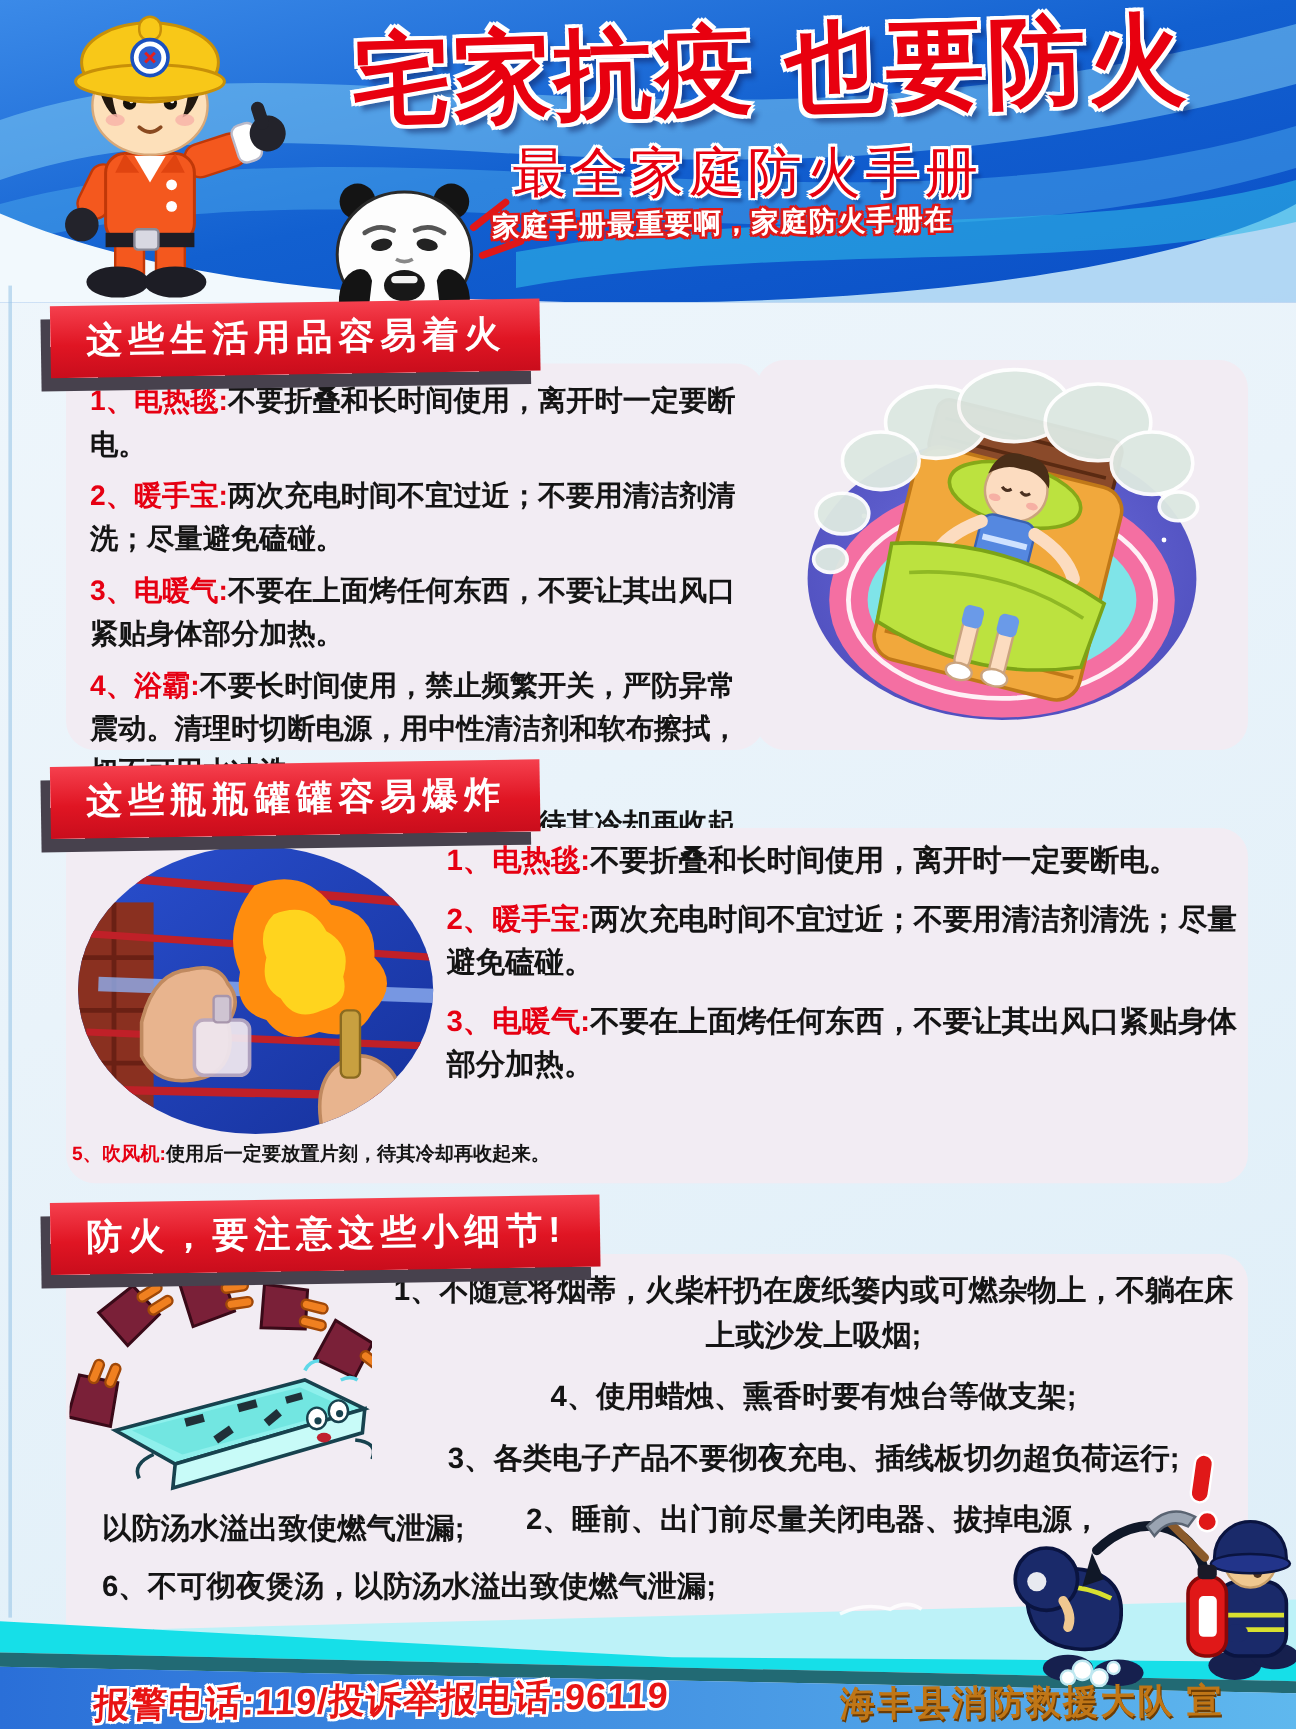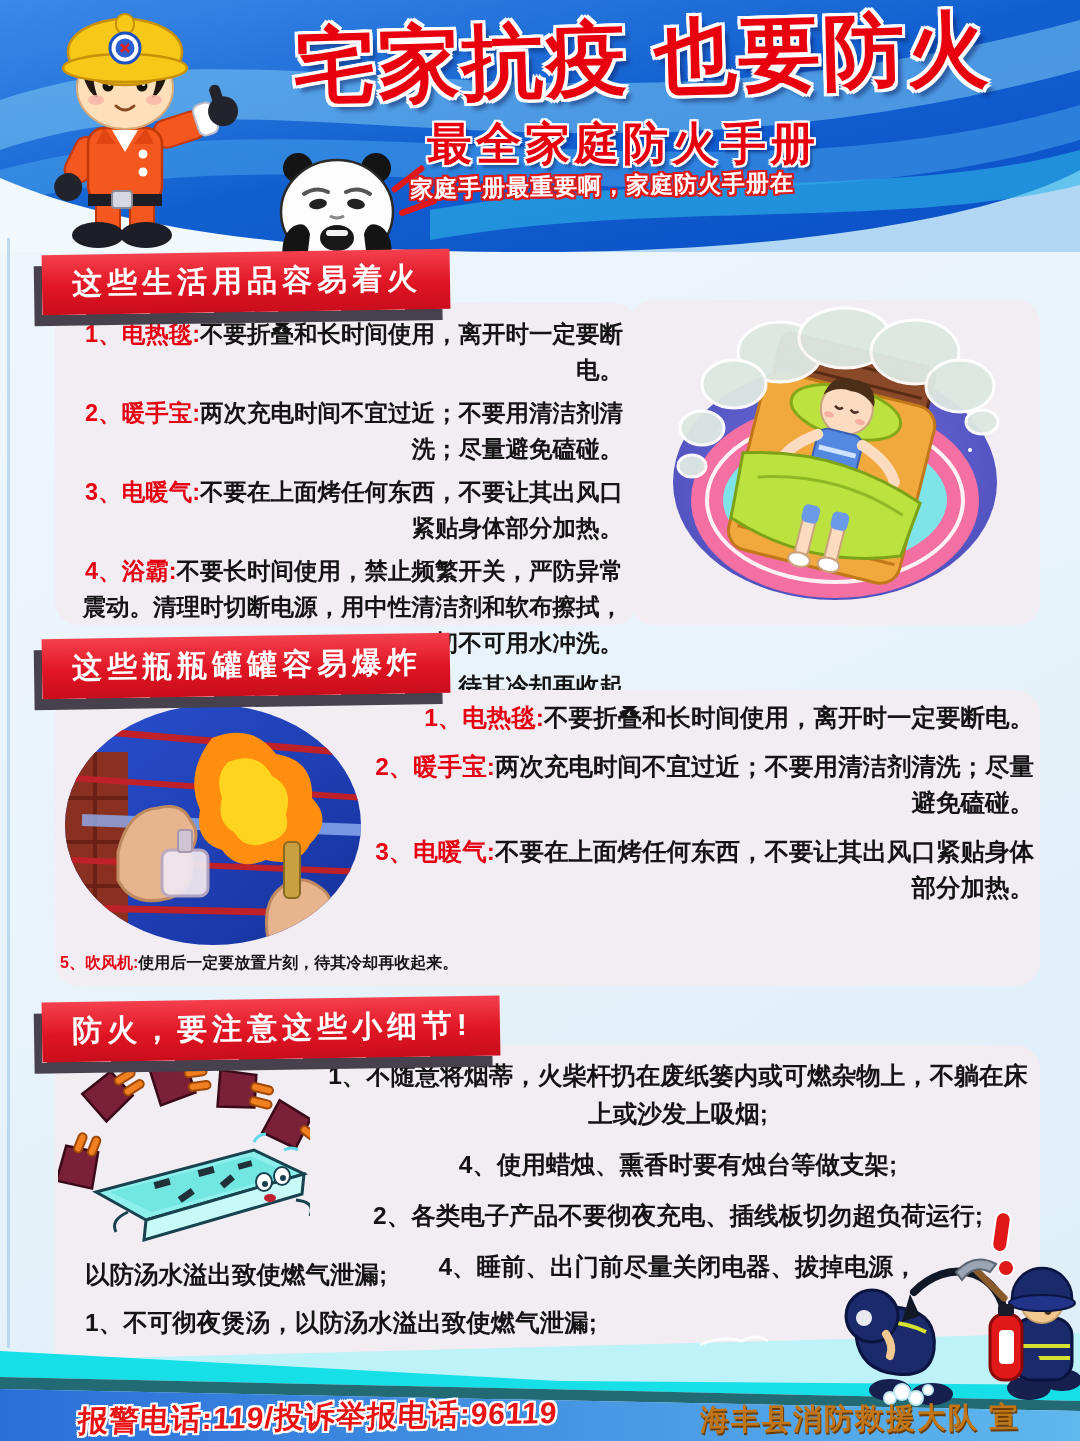--- a/index.html
+++ b/index.html
@@ -13,21 +13,21 @@
   .header{left:0;top:0;width:1080px;height:252px;}
   .title{
     left:228px;top:4px;width:828px;text-align:center;
     font-size:82px;font-weight:900;color:#e8000f;letter-spacing:2px;
     transform:rotate(-1.5deg);white-space:nowrap;
     text-shadow:-3px -3px 0 #fff,3px -3px 0 #fff,-3px 3px 0 #fff,3px 3px 0 #fff,
       0 -3px 0 #fff,0 3px 0 #fff,-3px 0 0 #fff,3px 0 0 #fff,6px 7px 4px rgba(10,20,80,.45);
   }
   .subtitle{
     left:228px;top:114px;width:790px;text-align:center;
-    font-size:45px;font-weight:700;color:#e8000f;letter-spacing:4px;white-space:nowrap;
+    font-size:45px;font-weight:400;color:#e8000f;letter-spacing:4px;white-space:nowrap;
     text-shadow:-2px -2px 0 #fff,2px -2px 0 #fff,-2px 2px 0 #fff,2px 2px 0 #fff,
       0 -2px 0 #fff,0 2px 0 #fff,-2px 0 0 #fff,2px 0 0 #fff,4px 5px 3px rgba(10,20,80,.4);
   }
   .speech{
     left:410px;top:170px;width:450px;font-size:23px;font-weight:900;color:#fff;
     letter-spacing:1px;white-space:nowrap;transform:rotate(-1deg);
     text-shadow:-2px -2px 0 #e01818,2px -2px 0 #e01818,-2px 2px 0 #e01818,2px 2px 0 #e01818,
       0 -2px 0 #e01818,0 2px 0 #e01818,-2px 0 0 #e01818,2px 0 0 #e01818;
   }
   .slash{width:40px;height:6px;background:#e01818;border-radius:3px;}
@@ -44,21 +44,21 @@
   .banner2{left:42px;top:636px;}
   .banner3{left:42px;top:999px;}
   
   .panel{background:#f2ecf3;border-radius:24px;}
   .panel1a{left:55px;top:303px;width:582px;height:322px;}
   .panel1b{left:630px;top:300px;width:410px;height:325px;}
   .panel2{left:55px;top:690px;width:985px;height:296px;}
   .panel3{left:55px;top:1045px;width:985px;height:345px;}
   
   .items{color:#141414;font-weight:600;}
-  .items p{margin:0 0 7px 0;text-align:right;}
+  .items p{margin:0 0 7px 0;}
   .lbl{color:#e60012;font-weight:800;}
   .items1{left:75px;top:316px;width:548px;font-size:23.5px;line-height:36px;}
   .items2{left:372px;top:700px;width:662px;font-size:24.5px;line-height:36px;}
   .items2 p{margin:0 0 13px 0;}
   .item5row{left:60px;top:946px;width:960px;font-size:16px;line-height:34px;color:#141414;font-weight:600;}
   .items3r{left:316px;top:1057px;width:724px;font-size:24.5px;line-height:38px;color:#141414;font-weight:600;text-align:center;}
   .items3r p{margin:0 0 13px 0;}
   .items3l{left:85px;top:1256px;width:930px;font-size:24.5px;line-height:38px;color:#141414;font-weight:600;}
   .items3l p{margin:0 0 10px 0;}
   
@@ -348,26 +348,26 @@
     <circle cx="207" cy="132" r="3" fill="#17424e"></circle>
       <circle cx="225" cy="126" r="3" fill="#17424e"></circle>
     <ellipse cx="212" cy="146" rx="6" ry="4" fill="#c02030"></ellipse>
     <path d="M238,148 Q258,150 252,164 M70,160 Q52,168 58,180" stroke="#17424e" stroke-width="3" fill="none"></path>
     <path d="M196,90 Q200,82 208,82 M226,98 Q234,94 240,98" stroke="#5fd8e8" stroke-width="3" fill="none"></path>
   </svg>
 
   <div class="abs items3r">
     <p>1、不随意将烟蒂，火柴杆扔在废纸篓内或可燃杂物上，不躺在床上或沙发上吸烟;</p>
     <p>4、使用蜡烛、熏香时要有烛台等做支架;</p>
-    <p>2、各类电子产品不要彻夜充电、插线板切勿超负荷运行;</p>
-    <p>4、睡前、出门前尽量关闭电器、拔掉电源，</p>
+    <p>3、各类电子产品不要彻夜充电、插线板切勿超负荷运行;</p>
+    <p>2、睡前、出门前尽量关闭电器、拔掉电源，</p>
   </div>
   <div class="abs items3l">
     <p>以防汤水溢出致使燃气泄漏;</p>
-    <p>1、不可彻夜煲汤，以防汤水溢出致使燃气泄漏;</p>
+    <p>6、不可彻夜煲汤，以防汤水溢出致使燃气泄漏;</p>
     <p>6、闻到燃气泄漏，第一时间不要开灯，以免产生电火花引起爆炸。</p>
   </div>
 
   <svg class="abs" style="left:798px;top:1206px;z-index:8" width="282" height="200" viewBox="0 0 282 200">
 
     <rect x="196" y="6" width="15" height="40" rx="7.5" fill="#e01818" stroke="#fff" stroke-width="2" transform="rotate(8 203 26)"></rect>
     <circle cx="208" cy="62" r="8" fill="#e01818" stroke="#fff" stroke-width="2"></circle>
 
     <path d="M206,104 C196,62 150,52 116,86" stroke="#101828" stroke-width="8" fill="none" stroke-linecap="round"></path>
 

